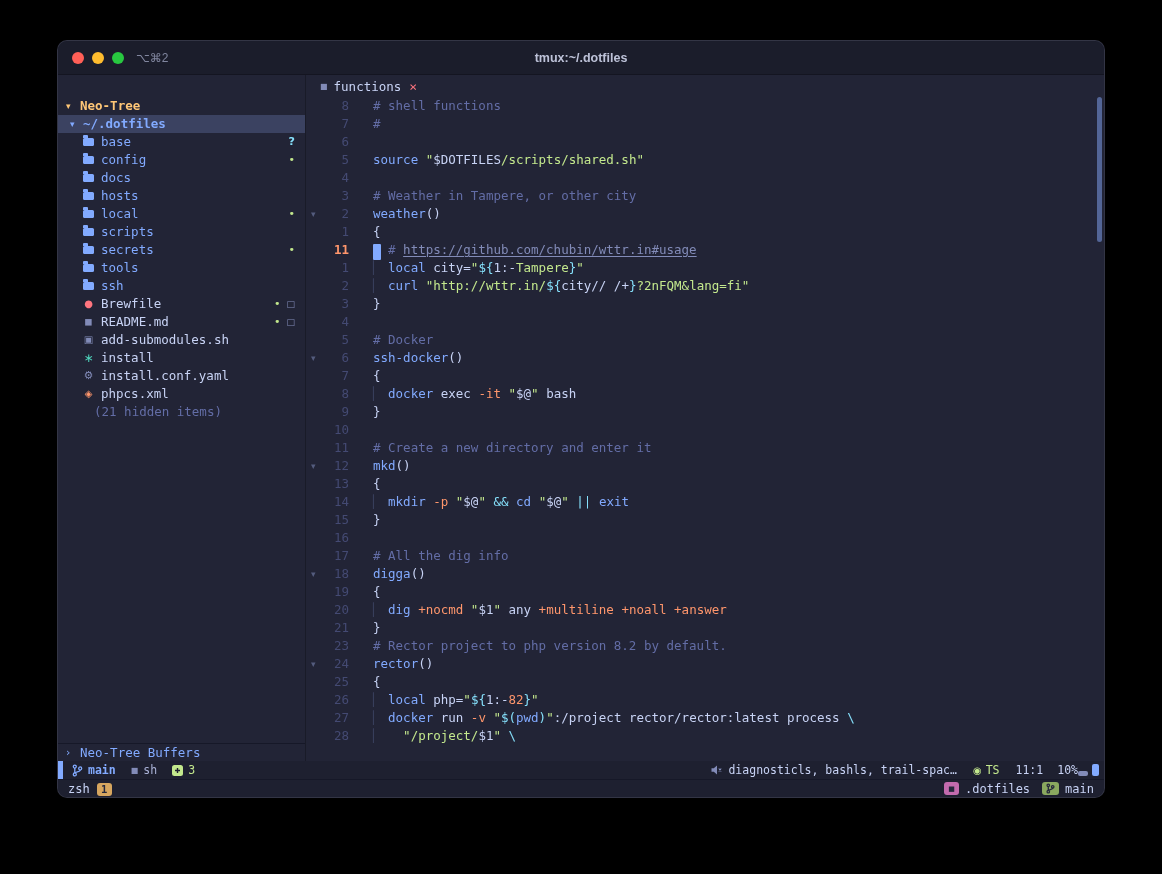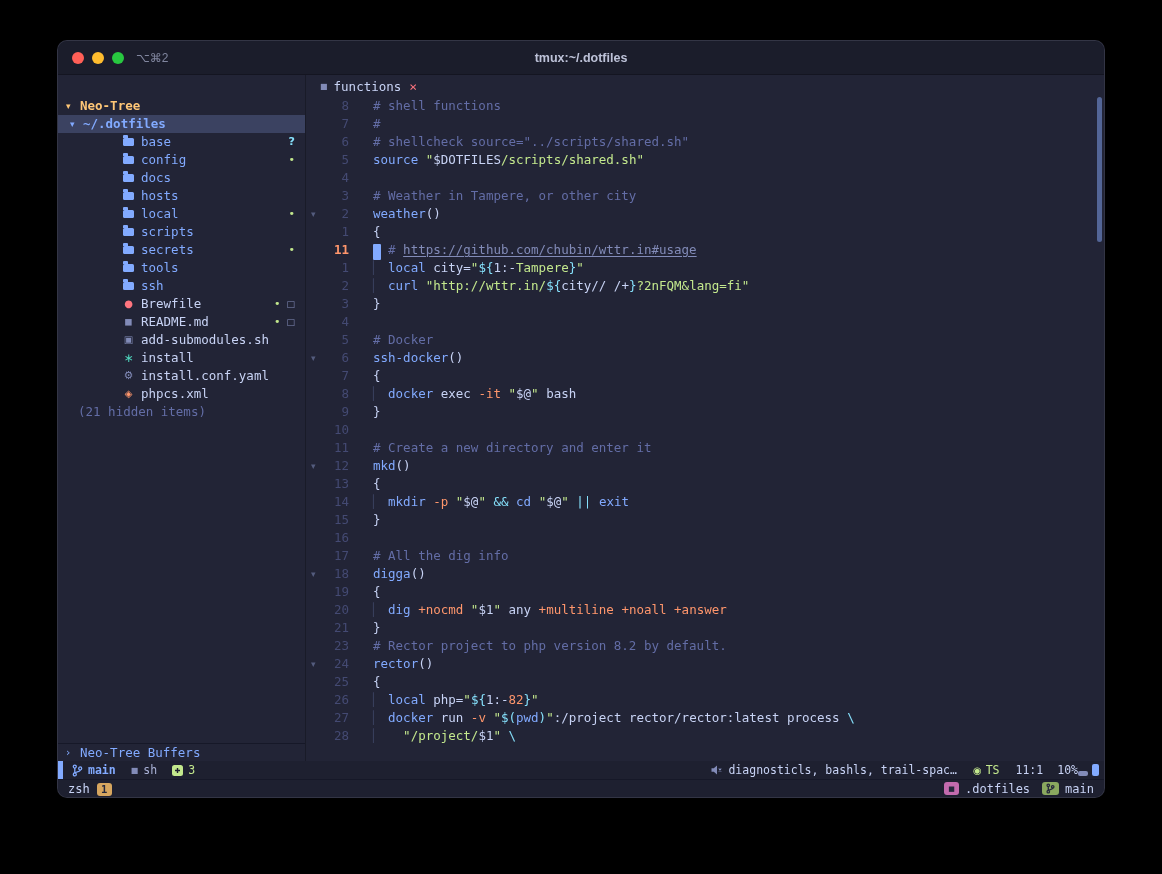--- a/index.html
+++ b/index.html
@@ -22,34 +22,34 @@
   
   .content{position:absolute;top:34px;left:0;right:0;bottom:36px;display:flex;}
   .sidebar{width:248px;position:relative;padding-top:22px;border-right:1px solid #191b28;}
   .trow{height:18px;display:flex;align-items:center;font:12.5px/18px "DejaVu Sans Mono",monospace;color:#c8d3f5;white-space:pre;}
   .theader{padding-left:8px;}
   .chev{width:14px;color:#ffc777;font-size:9px;font-family:"DejaVu Sans",sans-serif;}
   .hlabel{color:#ffc777;font-weight:bold;}
   .root-row{background:#3b4261;padding-left:12px;}
   .root-arrow{width:13px;color:#82aaff;font-size:9px;font-family:"DejaVu Sans",sans-serif;}
   .root-label{color:#82aaff;font-weight:bold;}
-  .item{padding-left:24px;padding-right:10px;margin-left:40px;}
+  .item{padding-left:24px;padding-right:10px;}
   .ti{width:13px;margin-right:6px;display:inline-flex;justify-content:center;align-items:center;font-family:"DejaVu Sans",sans-serif;font-size:10px;flex:none;}
   .icon-folder{width:11px;height:8px;background:#82aaff;border-radius:1.5px;position:relative;display:inline-block;}
   .icon-folder::before{content:"";position:absolute;top:-3px;left:0;width:5px;height:3px;background:#82aaff;border-radius:1px 1px 0 0;}
   .ic-brew{color:#ff757f;} .ic-md{color:#828bb8;} .ic-sh{color:#828bb8;}
   .ic-install{color:#4fd6be;font-size:12px;} .ic-gear{color:#828bb8;font-size:11px;} .ic-xml{color:#ff966c;}
   .tlabel.dir{color:#82aaff;}
   .tlabel.file{color:#c8d3f5;}
   .tspacer{flex:1;}
   .badge{margin-left:6px;font-family:"DejaVu Sans",sans-serif;font-size:11px;}
   .bd-unt{color:#86e1fc;font-weight:bold;}
   .bd-mod{color:#c3e88d;}
   .bd-stg{color:#828bb8;font-size:9px;}
-  .hidden-note{padding-left:20px;color:#636da6;}
+  .hidden-note{padding-left:36px;color:#636da6;}
   .buffers-row{position:absolute;left:0;right:0;bottom:0;height:18px;border-top:1px solid #161828;
     display:flex;align-items:center;padding-left:8px;font:12.5px/18px "DejaVu Sans Mono",monospace;color:#82aaff;}
   .chev-r{width:14px;color:#82aaff;font-size:11px;font-family:"DejaVu Sans",sans-serif;}
   
   .editor{flex:1;position:relative;}
   .tabline{height:22px;display:flex;align-items:center;padding-left:14px;gap:6px;}
   .tab-icon{color:#828bb8;font-size:8px;font-family:"DejaVu Sans",sans-serif;}
   .tab-label{color:#c8d3f5;font-size:12.5px;}
   .tab-close{color:#ff757f;font-size:13px;margin-left:2px;}
   .code{position:absolute;top:22px;left:0;right:0;bottom:0;overflow:hidden;}
@@ -145,21 +145,21 @@
 
     <div class="editor">
       <div class="tabline">
         <span class="tab-icon">■</span>
         <span class="tab-label">functions</span>
         <span class="tab-close">×</span>
       </div>
       <div id="code" class="code">
           <div class="code-line"><span class="ln-fold"></span><span class="ln-num">8</span><span class="ln-body"><span class="tk-cm"># shell functions</span></span></div>
           <div class="code-line"><span class="ln-fold"></span><span class="ln-num">7</span><span class="ln-body"><span class="tk-cm">#</span></span></div>
-          <div class="code-line"><span class="ln-fold"></span><span class="ln-num">6</span><span class="ln-body"><span class="tk-cm"># shellcheck source="../scripts/shared.sh"</span></span></div>
+          <div class="code-line"><span class="ln-fold"></span><span class="ln-num">6</span></div>
           <div class="code-line"><span class="ln-fold"></span><span class="ln-num">5</span><span class="ln-body"><span class="tk-b">source</span><span class="tk-tx"> </span><span class="tk-st">"</span><span class="tk-tx">$DOTFILES</span><span class="tk-st">/scripts/shared.sh"</span></span></div>
           <div class="code-line"><span class="ln-fold"></span><span class="ln-num">4</span><span class="ln-body"></span></div>
           <div class="code-line"><span class="ln-fold"></span><span class="ln-num">3</span><span class="ln-body"><span class="tk-cm"># Weather in Tampere, or other city</span></span></div>
           <div class="code-line"><span class="ln-fold">▾</span><span class="ln-num">2</span><span class="ln-body"><span class="tk-b">weather</span><span class="tk-tx">()</span></span></div>
           <div class="code-line"><span class="ln-fold"></span><span class="ln-num">1</span><span class="ln-body"><span class="tk-tx">{</span></span></div>
           <div class="code-line current"><span class="ln-fold"></span><span class="ln-num cur">11</span><span class="ln-body"><span class="tk-cur"> </span><span class="tk-tx"> </span><span class="tk-cm"># </span><span class="tk-url">https://github.com/chubin/wttr.in#usage</span></span></div>
           <div class="code-line"><span class="ln-fold"></span><span class="ln-num">1</span><span class="ln-body"><span class="tk-gd">▏ </span><span class="tk-b">local</span><span class="tk-tx"> city=</span><span class="tk-st">"</span><span class="tk-op">${</span><span class="tk-tx">1:-</span><span class="tk-st">Tampere</span><span class="tk-op">}</span><span class="tk-st">"</span></span></div>
           <div class="code-line"><span class="ln-fold"></span><span class="ln-num">2</span><span class="ln-body"><span class="tk-gd">▏ </span><span class="tk-b">curl</span><span class="tk-tx"> </span><span class="tk-st">"http://wttr.in/</span><span class="tk-op">${</span><span class="tk-tx">city// /+</span><span class="tk-op">}</span><span class="tk-st">?2nFQM&amp;lang=fi"</span></span></div>
           <div class="code-line"><span class="ln-fold"></span><span class="ln-num">3</span><span class="ln-body"><span class="tk-tx">}</span></span></div>
           <div class="code-line"><span class="ln-fold"></span><span class="ln-num">4</span><span class="ln-body"></span></div>

